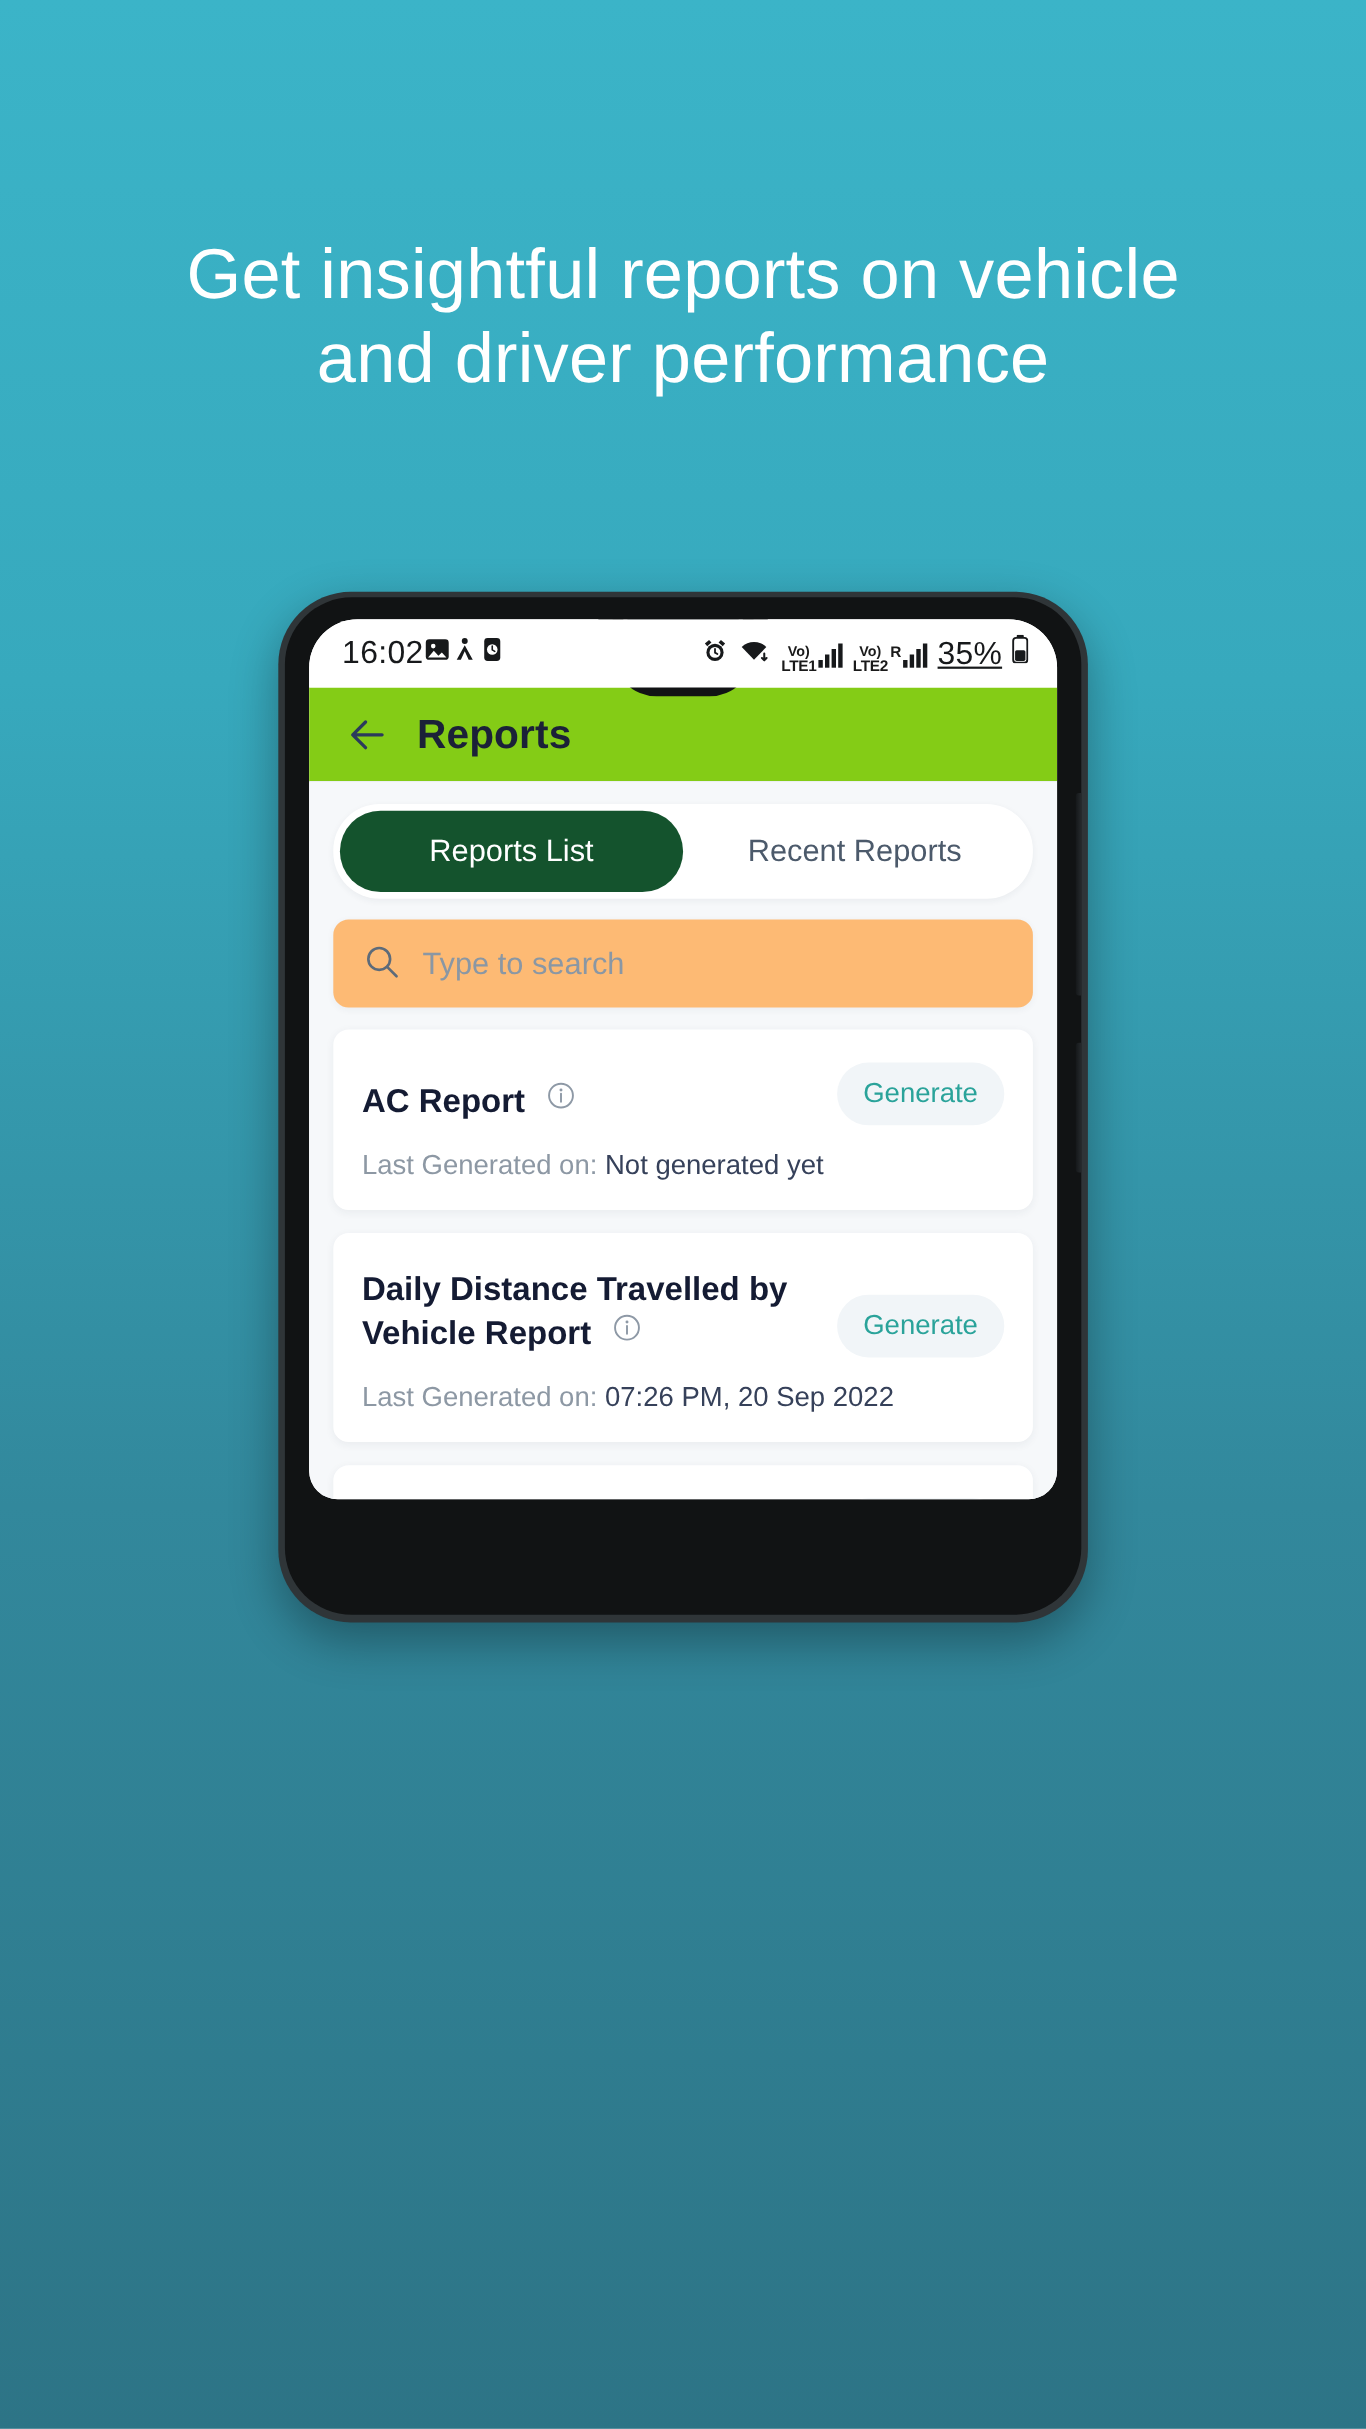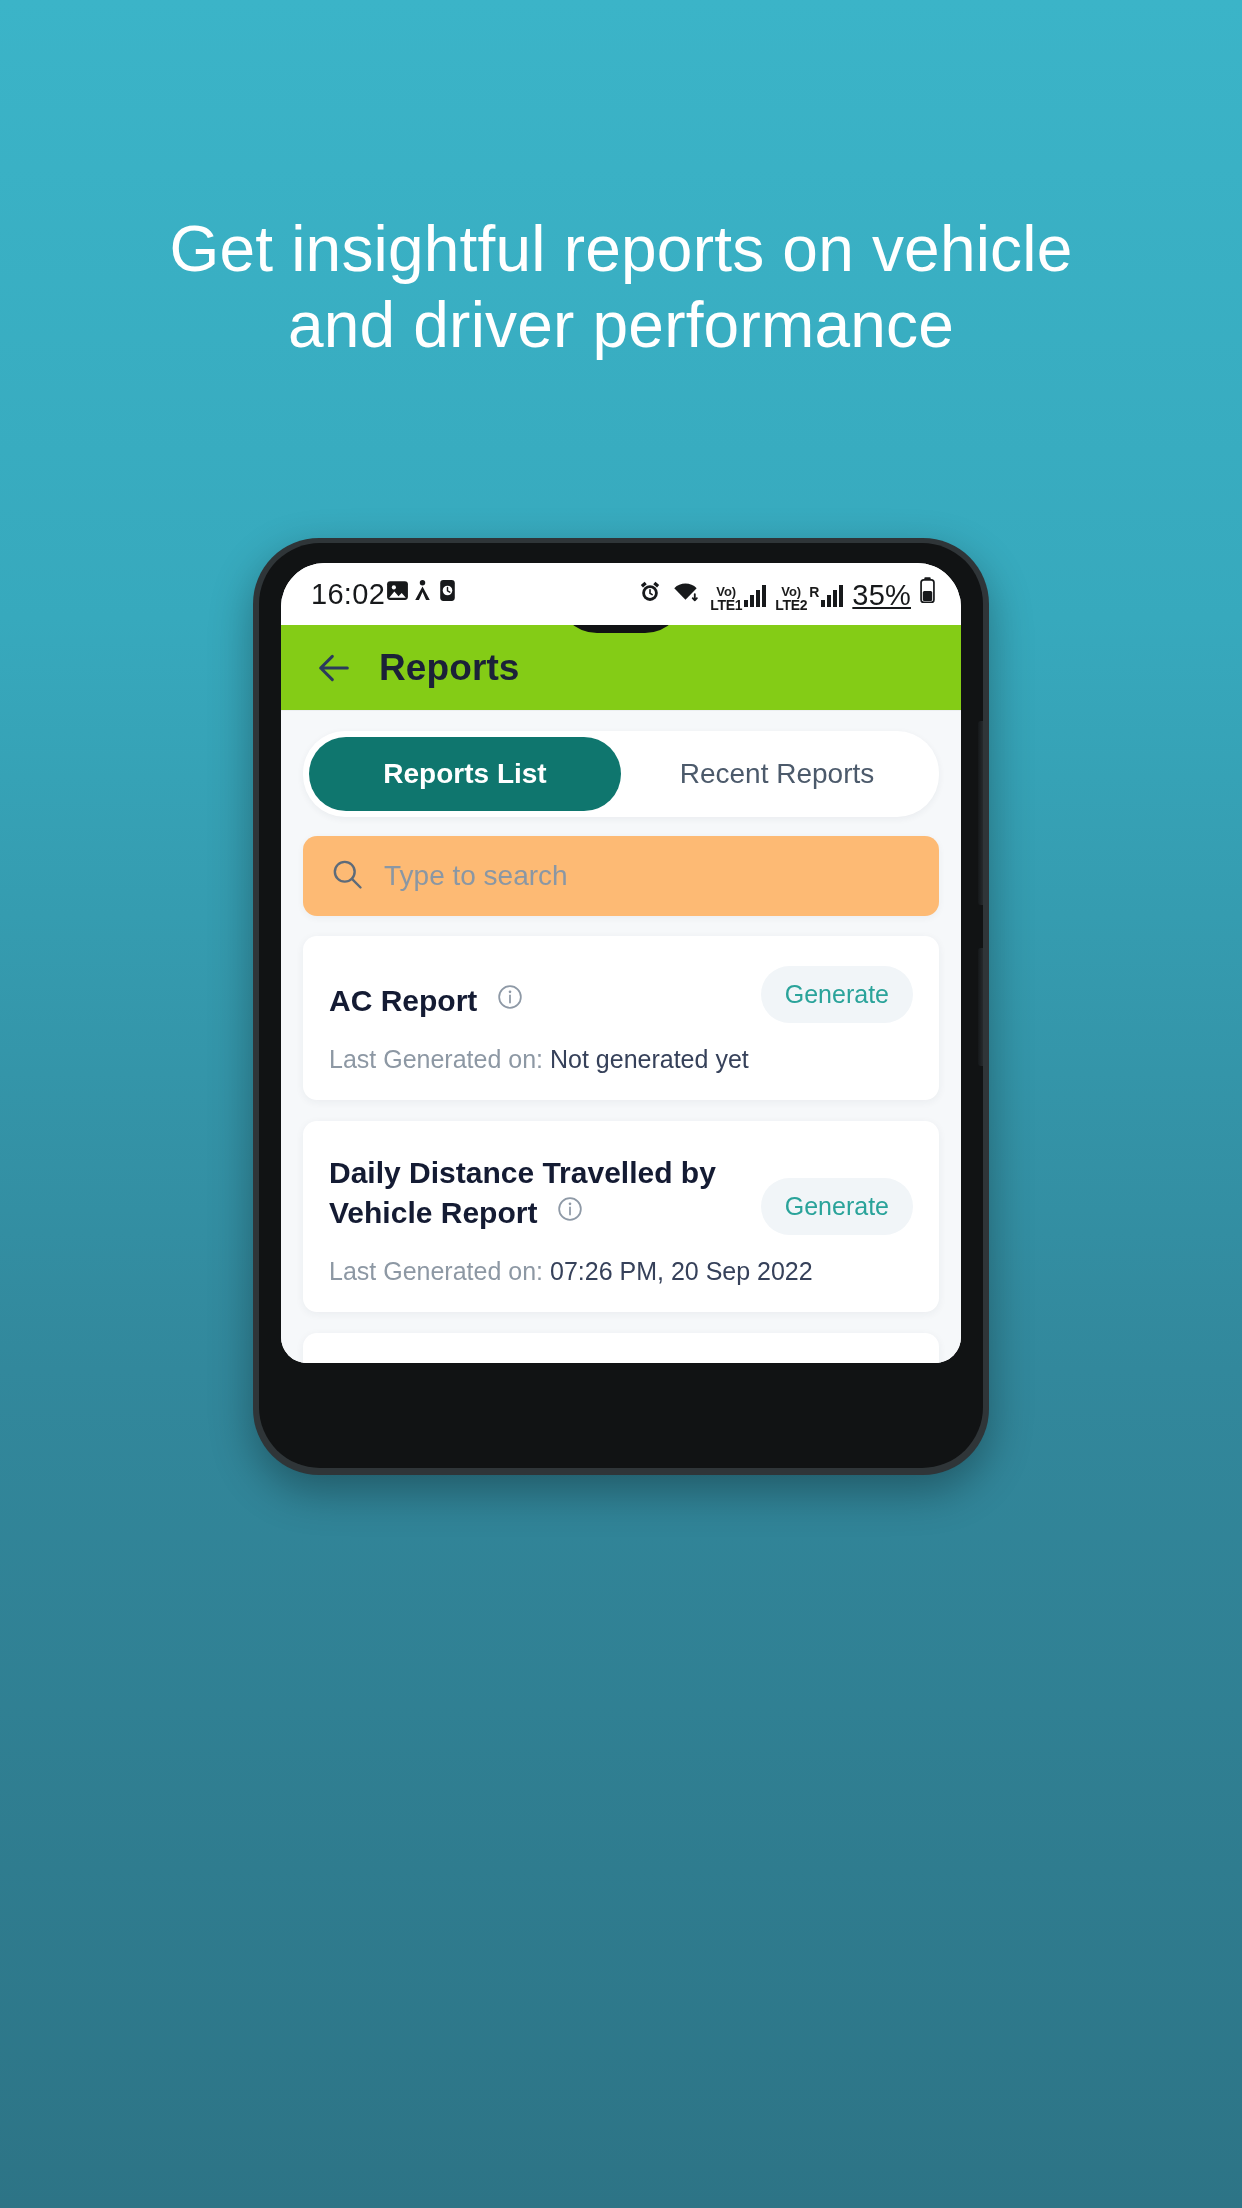--- a/index.html
+++ b/index.html
@@ -154,21 +154,21 @@
   }
   .tab {
     flex:1;
     text-align:center;
     padding:21px 0;
     font-size:28px;
     border-radius:38px;
     color:#4c5a6b;
     cursor:pointer;
   }
-  .tab.active { background:#0f766e; color:#ffffff; font-weight:700; }
+  .tab.active { background:#14532d; color:#ffffff; font-weight:400; }
 
   
   .search {
     margin-top:19px;
     background:#fdba74;
     border-radius:14px;
     height:80px;
     display:flex; align-items:center;
     padding:0 26px;
     box-shadow:0 2px 7px rgba(30,50,70,0.05);

